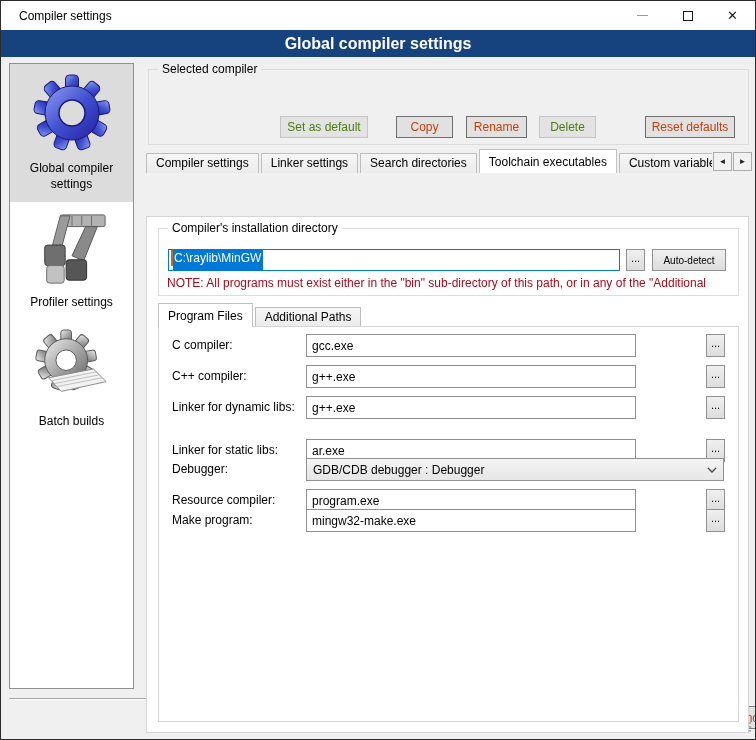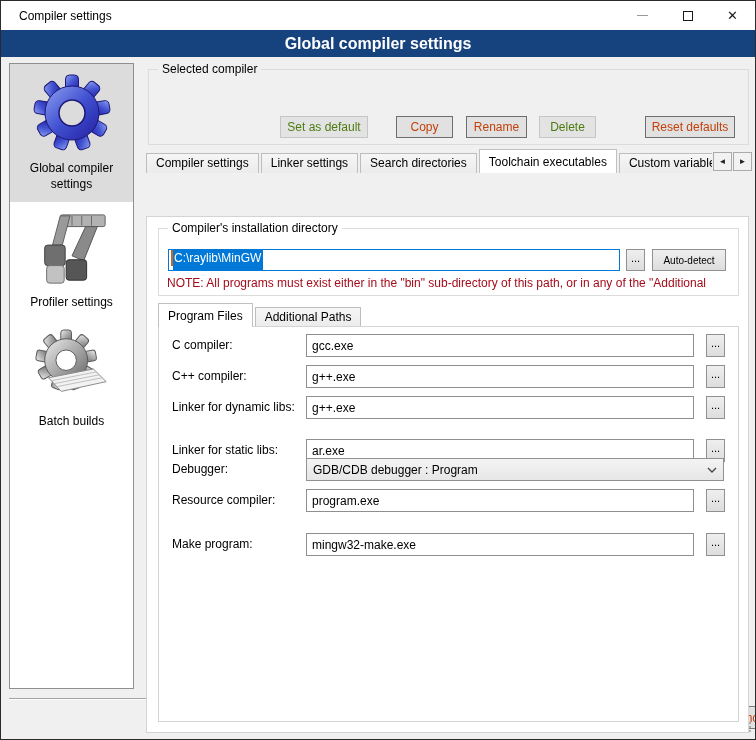--- a/index.html
+++ b/index.html
@@ -101,28 +101,28 @@
 
   
   .subtabstrip { position:absolute; left:11px; top:86px; height:24px; display:flex;
                  align-items:flex-end; }
   .subpanel { position:absolute; left:11px; top:109px; width:581px; height:396px;
               background:#fff; border:1px solid #d4d4d4; z-index:2; }
 
   
   .frow { position:absolute; left:0; width:100%; height:23px; }
   .frow .flabel { position:absolute; left:13px; top:4px; }
-  .finput { position:absolute; left:147px; top:0; width:388px; height:23px; background:#fff;
+  .finput { position:absolute; left:147px; top:0; width:330px; height:23px; background:#fff;
             border:1px solid #8f8f8f; display:flex; align-items:center; padding-left:5px;
             cursor:text; overflow:hidden; white-space:nowrap; }
   .frow .mini-btn { left:547px; top:0; width:19px; height:23px; }
   .fcombo { left:147px; top:0; width:418px; height:23px; }
   #frow-0 { top:7px; }  #frow-1 { top:38px; } #frow-2 { top:69px; }
   #frow-3 { top:112px; } #frow-4 { top:131px; } #frow-5 { top:162px; }
-  #frow-6 { top:206px; }
+  #frow-6 { top:182px; }
 
   
   .footer-divider { position:absolute; left:8px; top:641px; width:740px; height:2px;
                     border-top:1px solid #a5a5a5; border-bottom:1px solid #fdfdfd; }
   #btn-ok     { left:600px; top:649px; width:56px; height:23px; border:1px solid #15803d; }
   #btn-cancel { left:720px; top:649px; width:56px; height:23px; border:1px solid #7a7a7a; }
 
   .resize-grip { position:absolute; right:3px; bottom:3px; cursor:nwse-resize; }
 </style>
 </head>
@@ -294,21 +294,21 @@
 
         <div class="frow" id="frow-3">
           <span class="flabel">Linker for static libs:</span>
           <div class="finput">ar.exe</div>
           <button class="mini-btn">...</button>
         </div>
 
         <div class="frow" id="frow-4">
           <span class="flabel">Debugger:</span>
           <div class="combo fcombo">
-            <span class="combo-text">GDB/CDB debugger : Program</span>
+            <span class="combo-text">GDB/CDB debugger : Debugger</span>
             <span class="chev">
               <svg width="10" height="6" viewBox="0 0 10 6">
                   <polyline points="1,1 5,5 9,1" fill="none" stroke="#444" stroke-width="1.3"></polyline>
                 </svg>
             </span>
           </div>
         </div>
 
         <div class="frow" id="frow-5">
           <span class="flabel">Resource compiler:</span>

